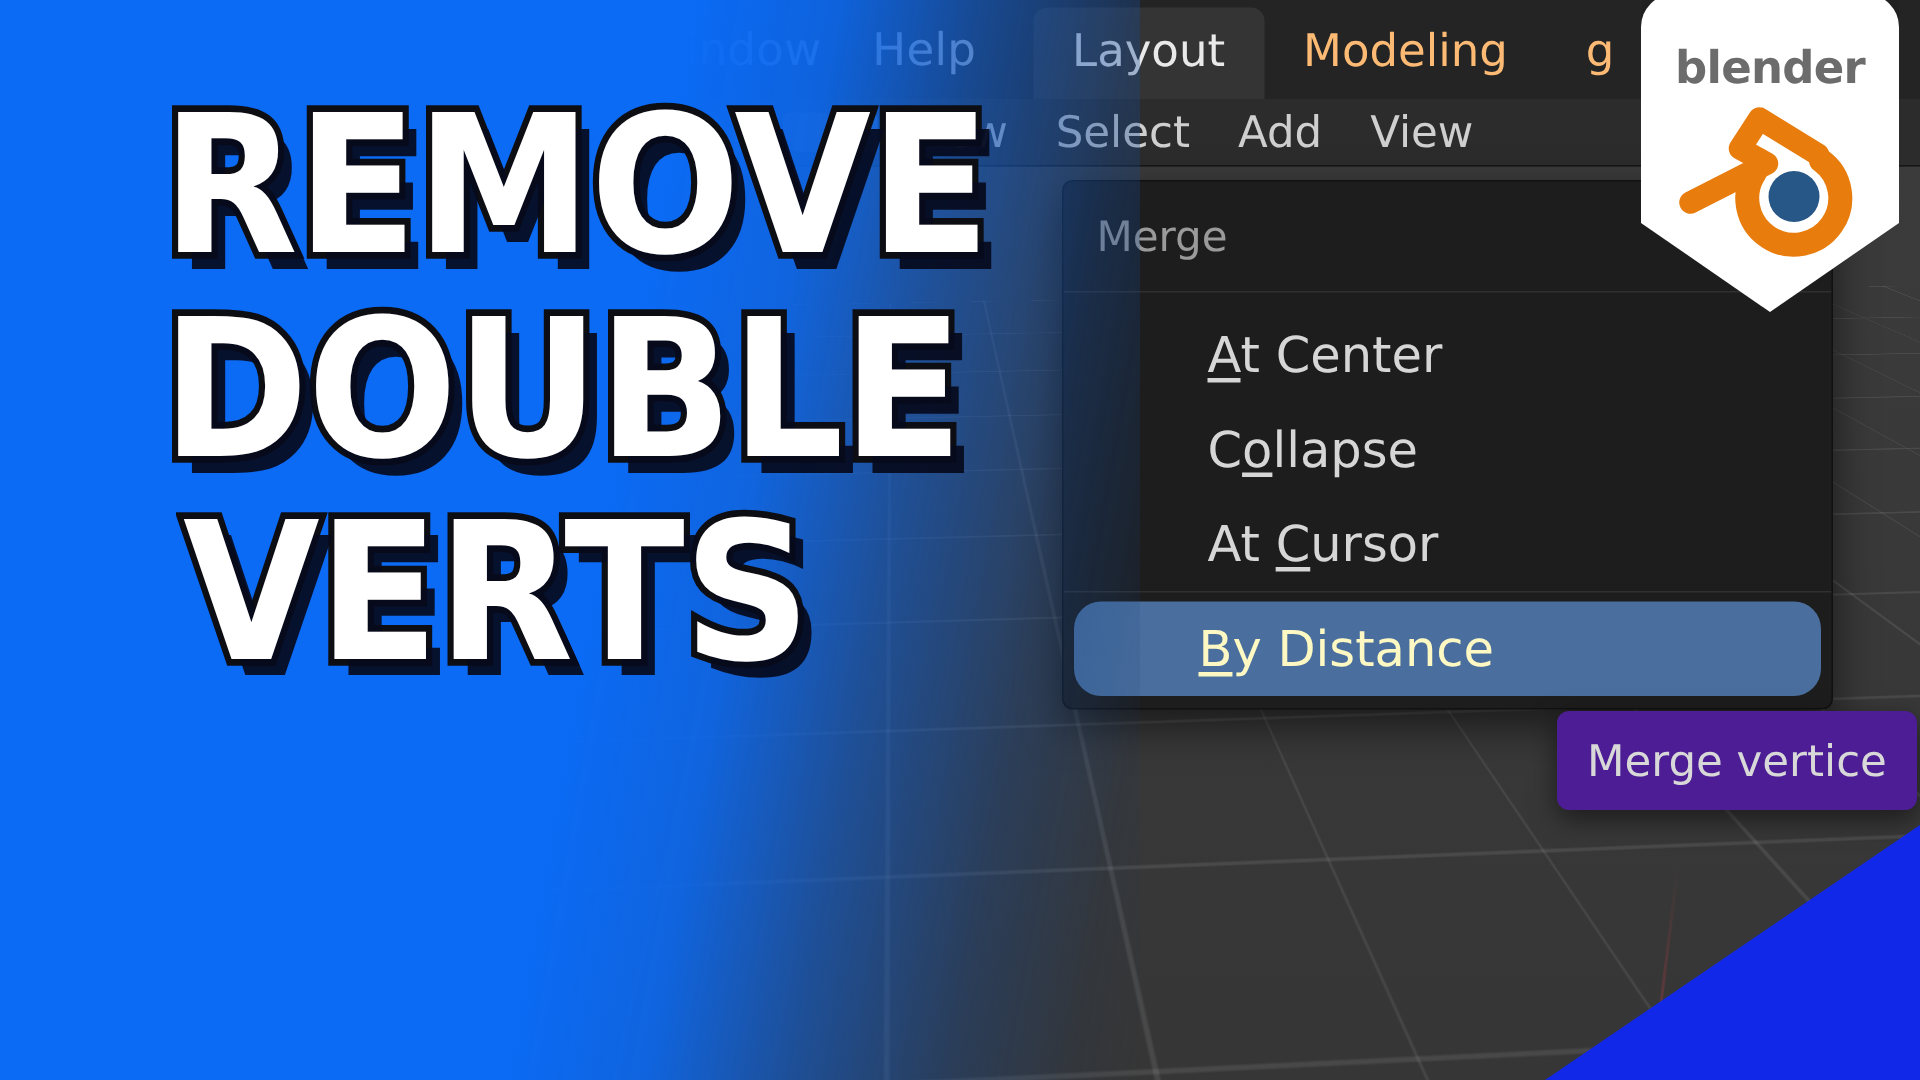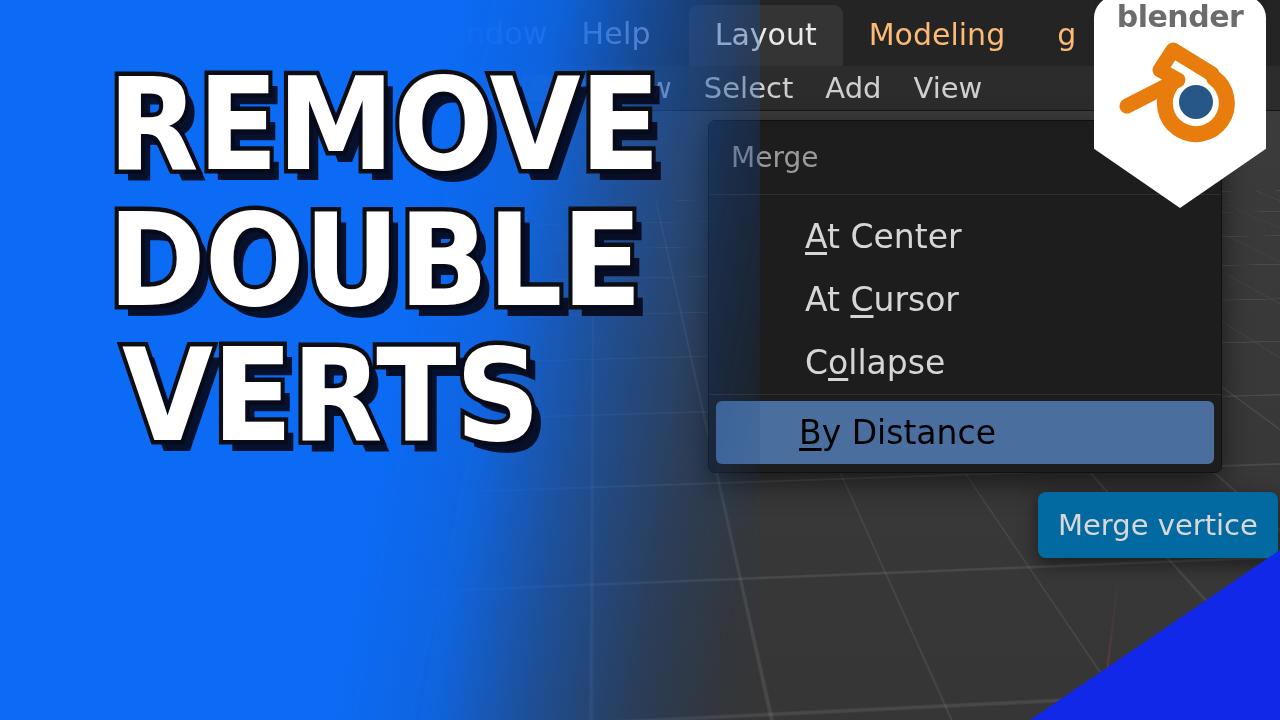--- a/index.html
+++ b/index.html
@@ -171,32 +171,33 @@
   .menu-item {
     font-size: 33px;
     color: #d6d6d6;
     padding: 12px 0 12px 90px;
     white-space: nowrap;
     border-radius: 6px;
     margin: 0 6px;
   }
   .menu-item.highlight {
     background: #4a6f9e;
-    color: #000000;
+    color: #fef9c3;
     margin: 6px 7px 0 7px;
     padding-left: 83px;
+    border-radius: 18px;
   }
   .acc { text-decoration: underline; text-underline-offset: 4px; }
 
   
   .tooltip {
     position: absolute;
     left: 1038px;
-    top: 492px;
-    background: #0369a1;
+    top: 474px;
+    background: #4c1d95;
     border-radius: 8px;
     padding: 16px 20px;
     box-shadow: 0 6px 18px rgba(0,0,0,.5);
     white-space: nowrap;
   }
   .tooltip-text {
     font-size: 29px;
     color: #d8d8d8;
   }
 
@@ -252,21 +253,21 @@
     height: 212px;
     background: #ffffff;
     border-radius: 22px;
     clip-path: polygon(0% 0%, 100% 0%, 100% 72%, 50% 100%, 0% 72%);
     box-shadow: 0 4px 14px rgba(0,0,0,.35);
     display: flex;
     flex-direction: column;
     align-items: center;
   }
   .logo-word {
-    margin-top: 3px;
+    margin-top: 32px;
     font-size: 30px;
     font-weight: 700;
     color: #6c6c6c;
     letter-spacing: -0.5px;
   }
   .logo-mark { margin-top: 2px; }
 
   
   .corner-tri {
     position: absolute;
@@ -323,24 +324,24 @@
     </div>
 
     <div class="merge-menu">
       <div class="merge-title">Merge</div>
       <div class="menu-sep"></div>
       <div class="menu-items">
         <div class="menu-item">
           <span class="acc">A</span><span>t Center</span>
         </div>
         <div class="menu-item">
+          <span>C</span><span class="acc">o</span><span>llapse</span>
+        </div>
+        <div class="menu-item">
           <span>At&nbsp;</span><span class="acc">C</span><span>ursor</span>
-        </div>
-        <div class="menu-item">
-          <span>C</span><span class="acc">o</span><span>llapse</span>
         </div>
       </div>
       <div class="menu-sep"></div>
       <div class="menu-item highlight">
         <span class="acc">B</span><span>y Distance</span>
       </div>
     </div>
 
     <div class="tooltip">
       <div class="tooltip-text">Merge vertice</div>

